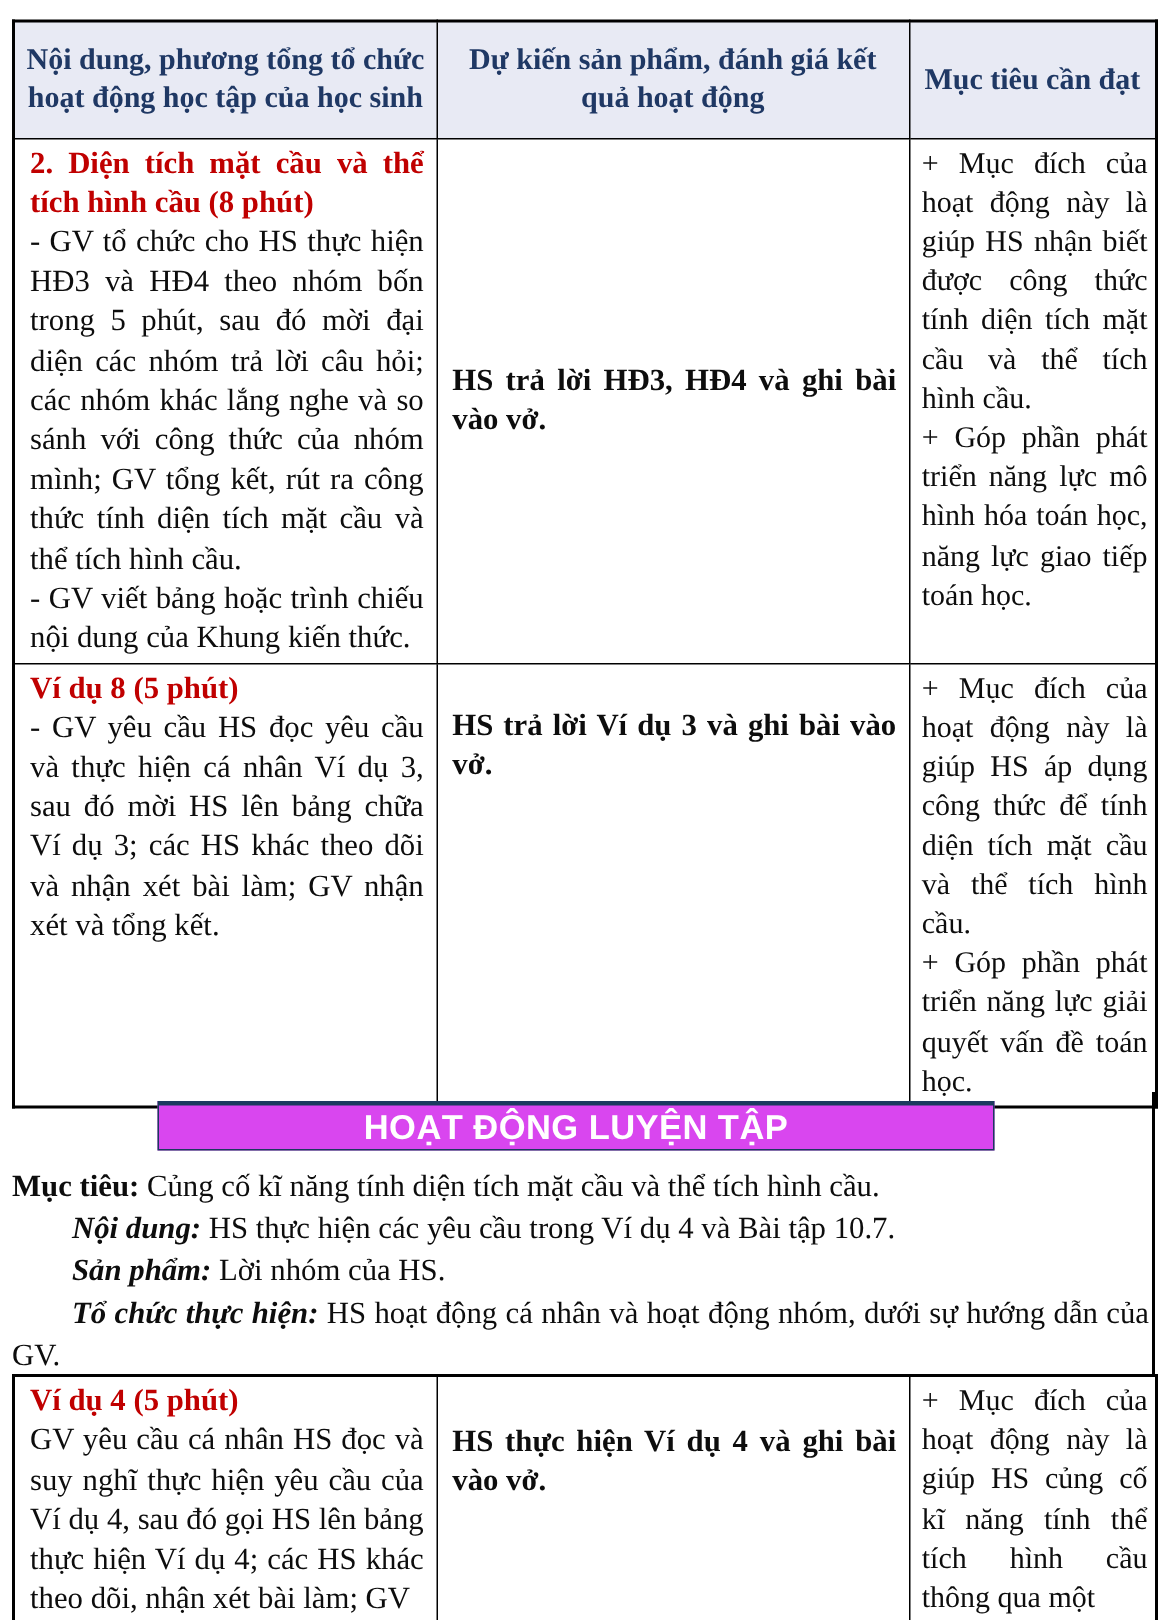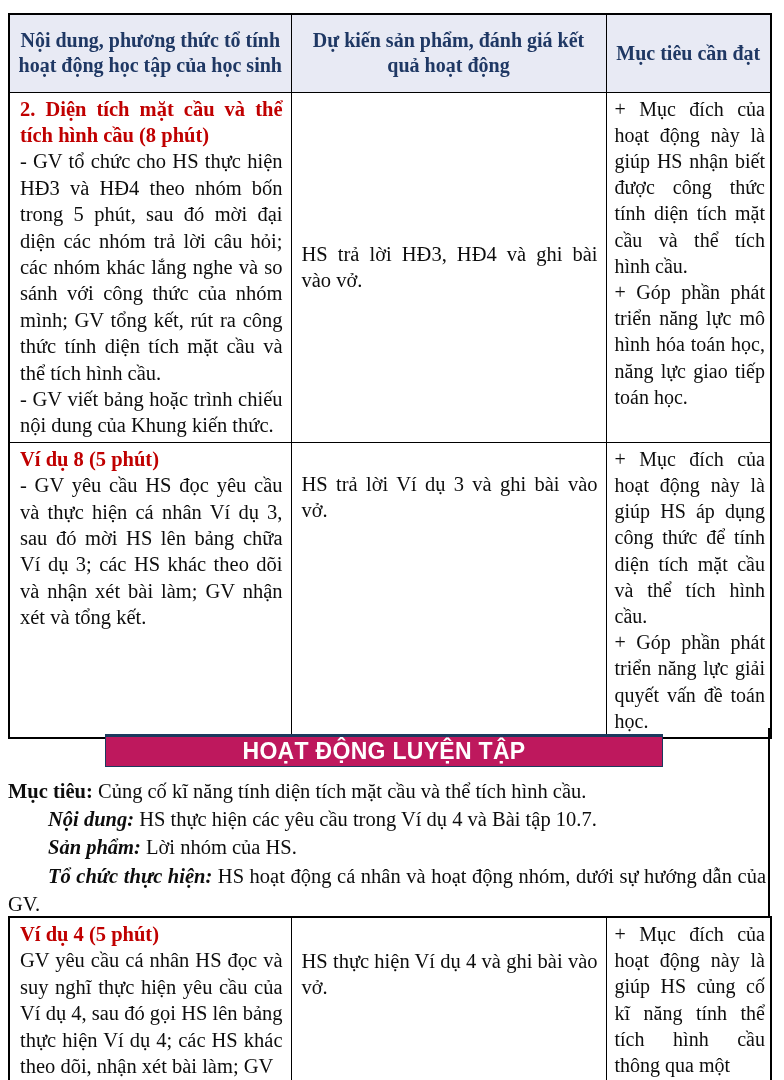--- a/index.html
+++ b/index.html
@@ -15,33 +15,33 @@
   .t2{width:762px;border:2.2px solid #000;}
   .t2wrap{position:absolute;left:8px;top:916px;width:766px;height:164px;overflow:hidden;}
   th,td{border:1.6px solid #000;}
 
   th{
     background:#e8eaf4;color:#1f3864;font-weight:bold;font-size:20px;
     line-height:1.26;text-align:center;vertical-align:middle;padding:4px 6px;
   }
   td{vertical-align:top;font-size:20.5px;line-height:26.4px;text-align:justify;margin-top:16px;}
   td.c1{padding:3px 8px 3px 10px;}
-  td.c2{padding:3px 8px 3px 10px;}
+  td.c2{padding:3px 8px 3px 10px;font-weight:bold;}
   td.c3{font-size:20px;padding:3px 5px 3px 8px;line-height:26.2px;}
   td.mid{vertical-align:middle;}
   td.padtop1{padding-top:28px;}
   td.padtop2{padding-top:30px;}
   .rh{color:#c00000;font-weight:bold;}
   .cellp{margin:0;}
   .t2 td{height:230px;}
 
   
   .banner{
     position:absolute;left:105px;top:734px;width:558px;height:33px;
-    background:#be185d;border:1px solid #1b3a5e;border-top-width:3px;
+    background:#d946ef;border:1px solid #1b3a5e;border-top-width:3px;
     display:flex;align-items:center;justify-content:center;box-sizing:border-box;text-align:center;
   }
   .banner span{
     color:#ffffff;font-family:"Liberation Sans", sans-serif;font-weight:bold;
     font-size:23px;letter-spacing:0.3px;
   }
 
   
   .paras{position:absolute;left:8px;top:777px;width:758px;font-size:20.5px;line-height:28.2px;text-align:justify;}
   .paras p{margin:0;}
@@ -57,21 +57,21 @@
 <div class="page">
 
   <table class="t1">
     <colgroup>
         <col style="width:282px">
         <col style="width:315px">
         <col style="width:165px">
       </colgroup>
     <tbody>
         <tr style="height:78px">
-      <th>Nội dung, phương thức tổ tính hoạt động học tập của học sinh</th>
+      <th>Nội dung, phương tổng tổ chức hoạt động học tập của học sinh</th>
       <th>Dự kiến sản phẩm, đánh giá kết quả hoạt động</th>
       <th>Mục tiêu cần đạt</th>
     </tr>
 
     <tr style="height:345px">
       <td class="c1">
         <p class="cellp rh">2. Diện tích mặt cầu và thể tích hình cầu (8 phút)</p>
         <p class="cellp">- GV tổ chức cho HS thực hiện HĐ3 và HĐ4 theo nhóm bốn trong 5 phút, sau đó mời đại diện các nhóm trả lời câu hỏi; các nhóm khác lắng nghe và so sánh với công thức của nhóm mình; GV tổng kết, rút ra công thức tính diện tích mặt cầu và thể tích hình cầu.</p>
         <p class="cellp">- GV viết bảng hoặc trình chiếu nội dung của Khung kiến thức.</p>
       </td>

